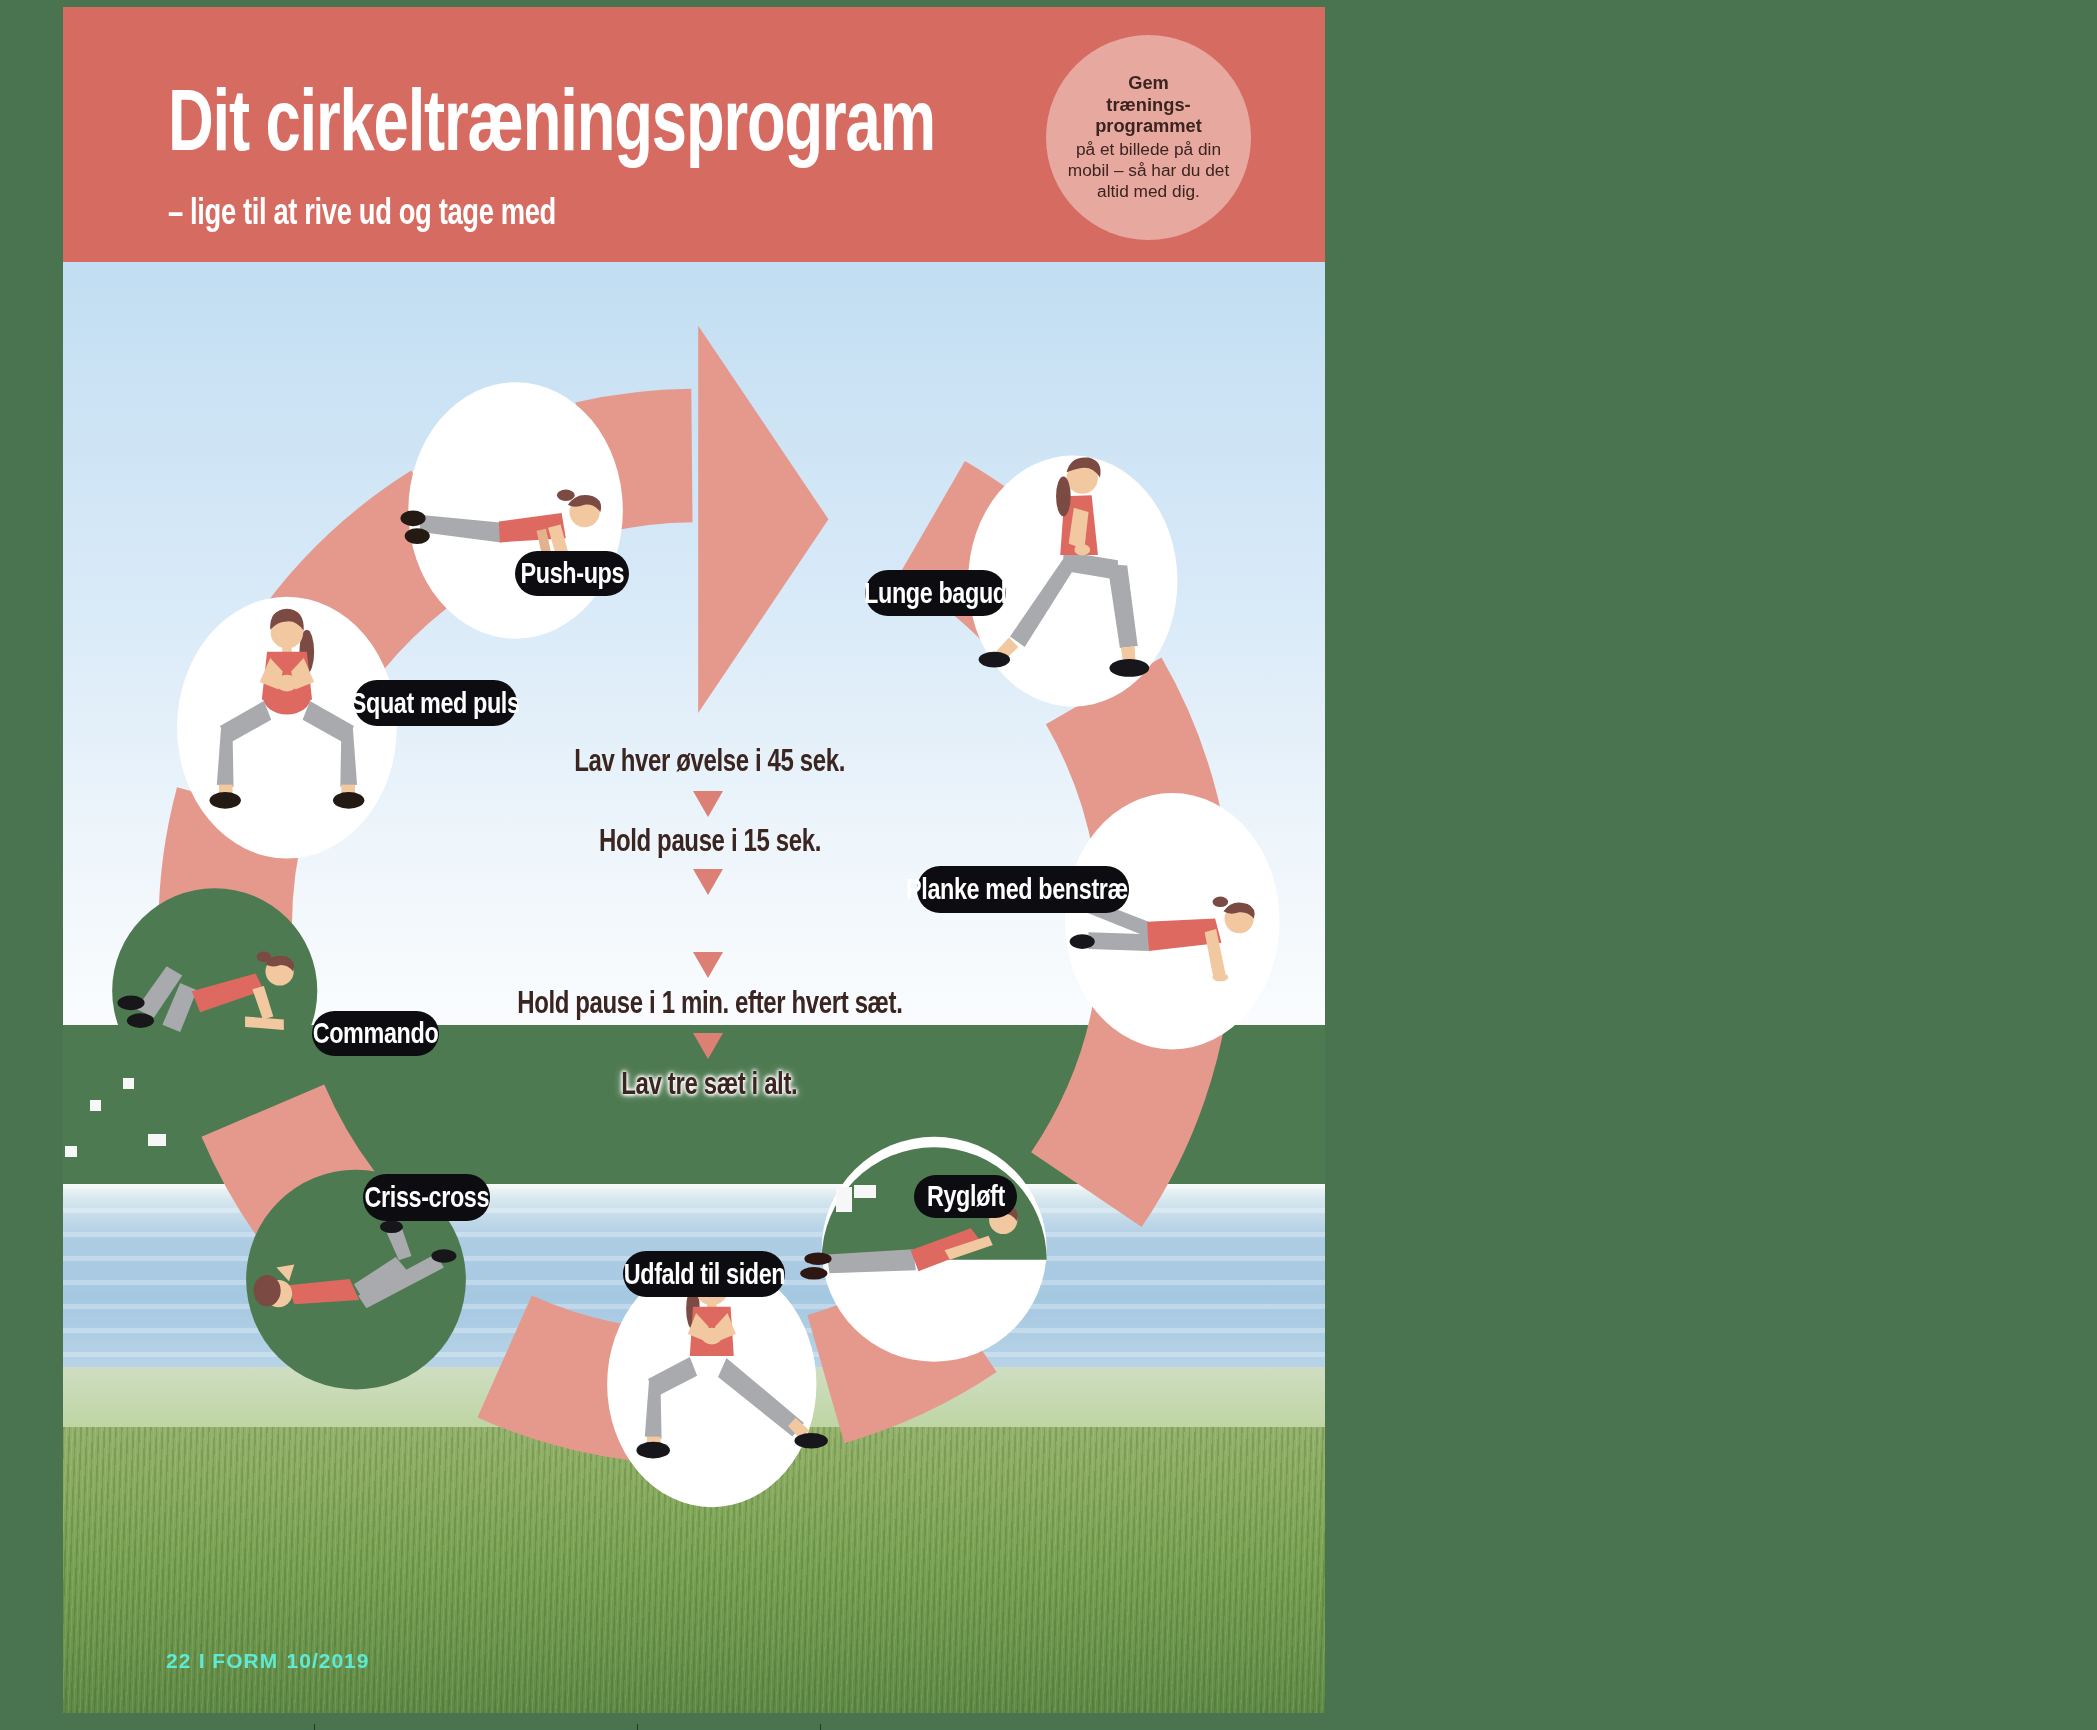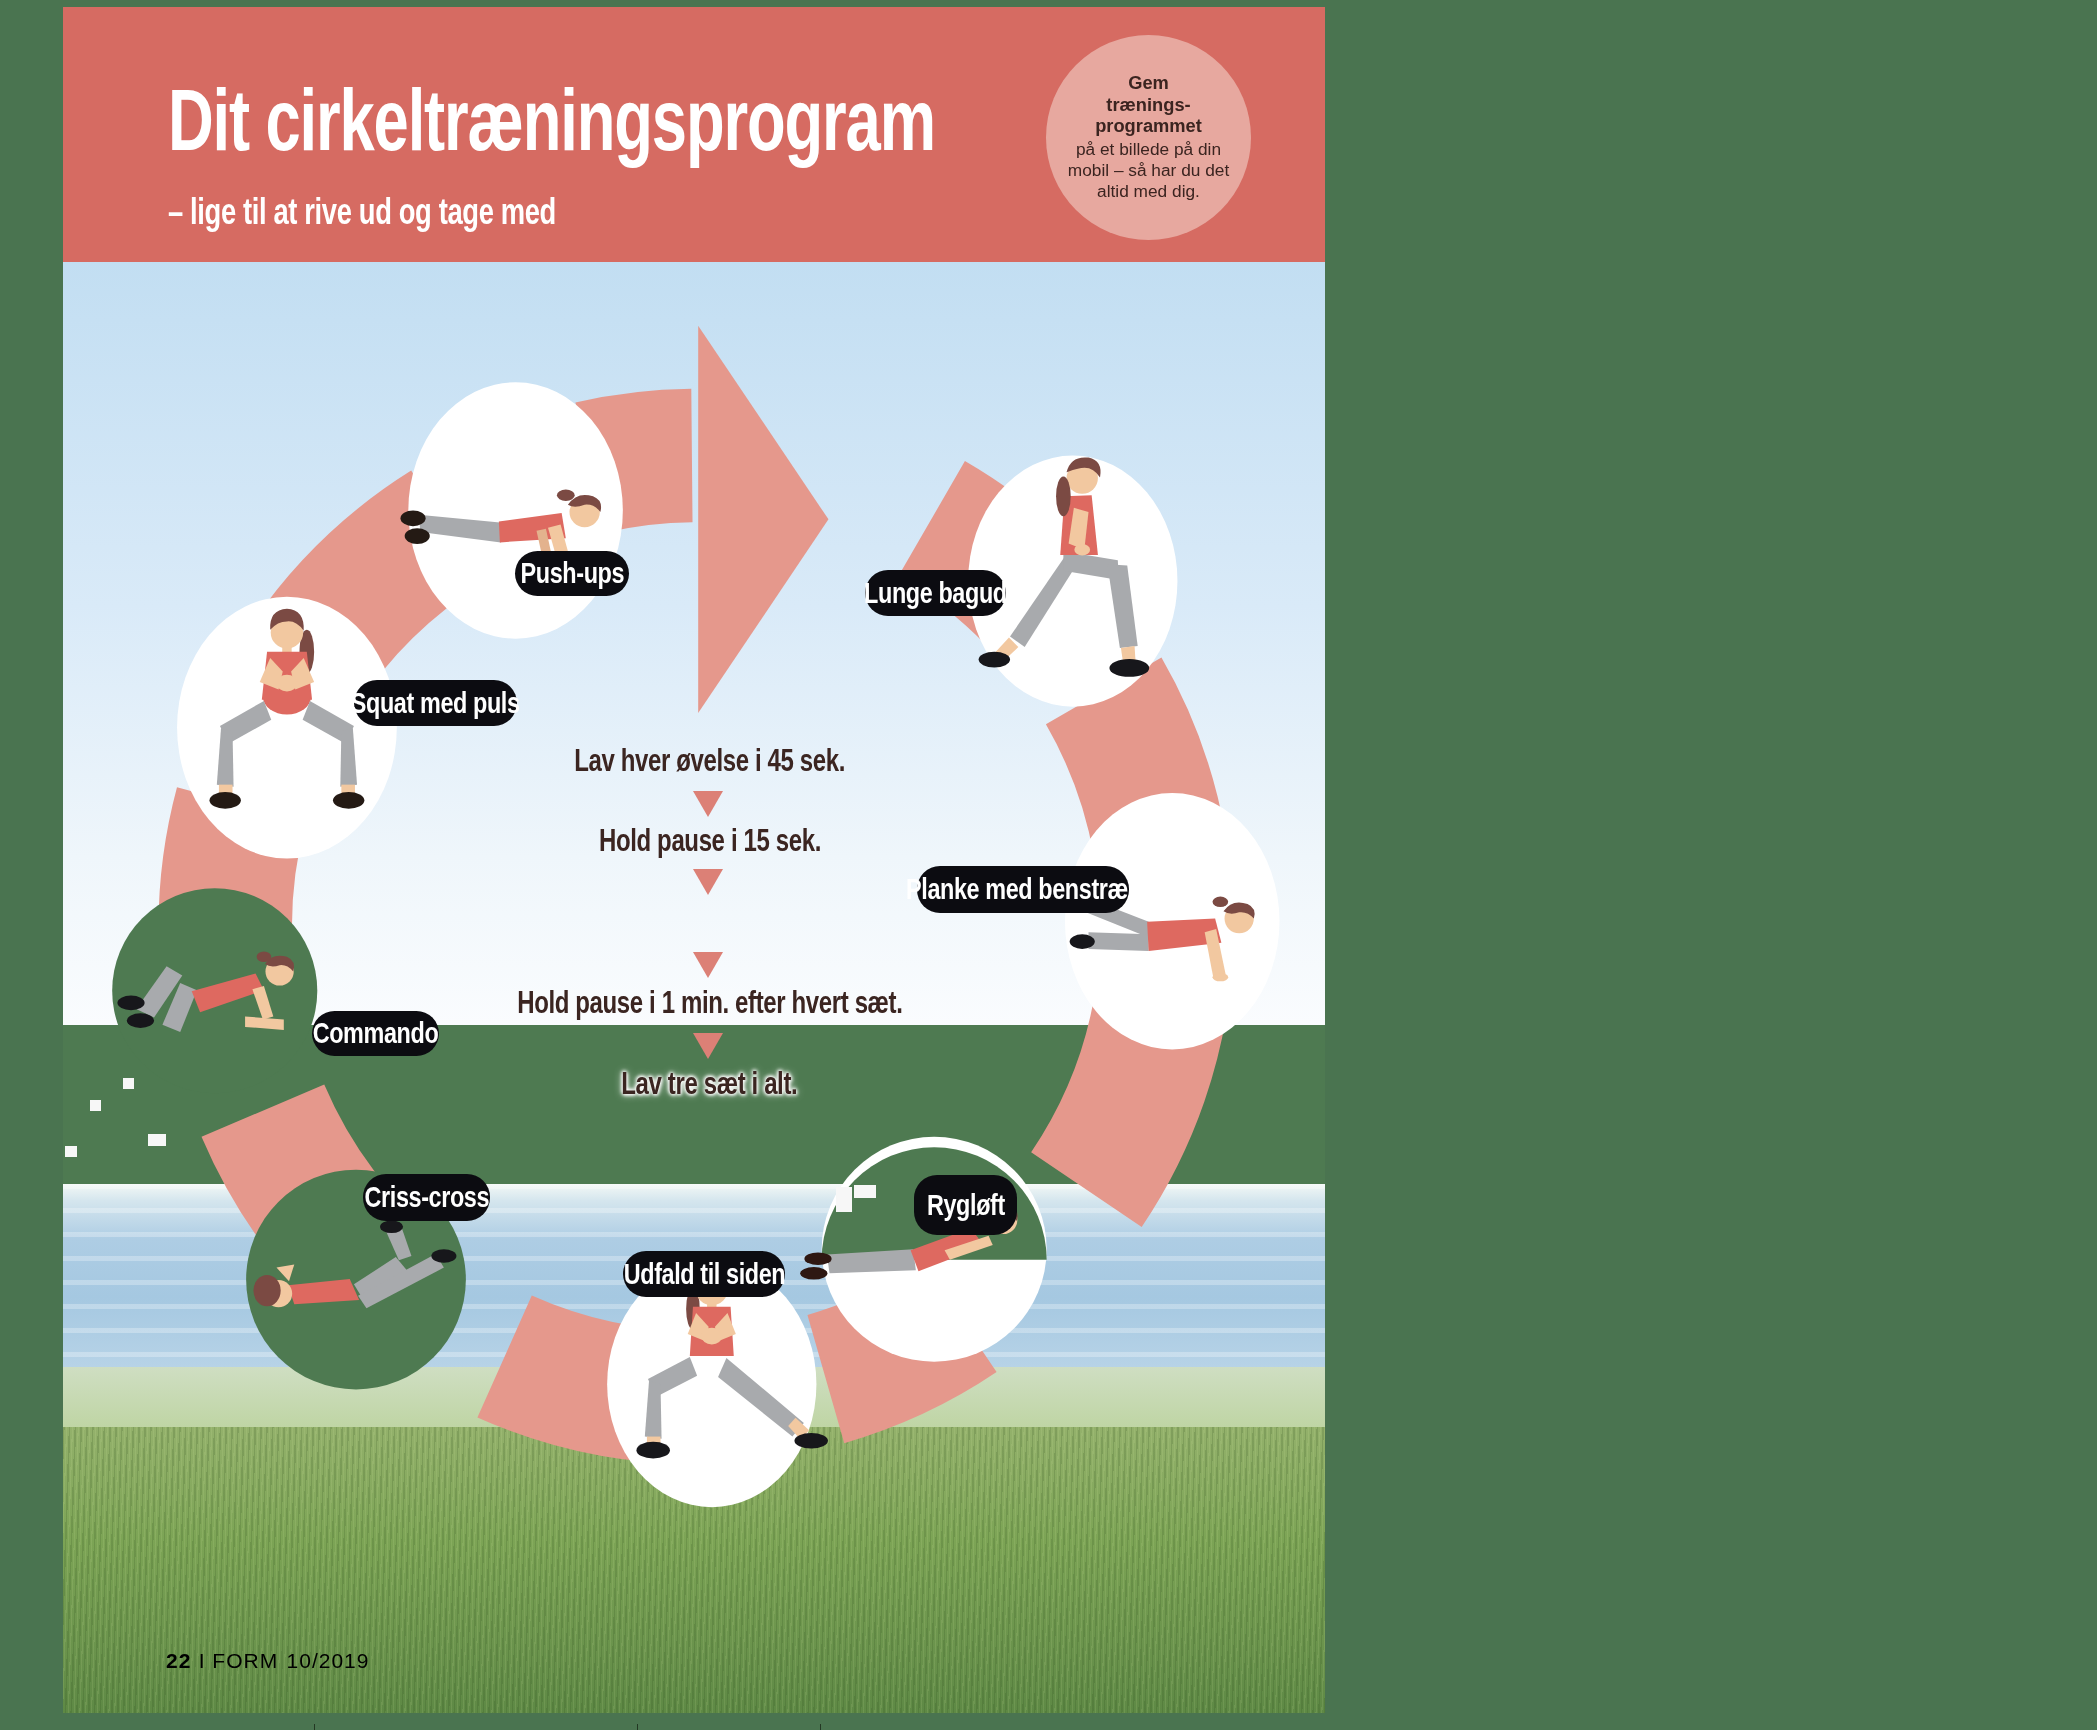--- a/index.html
+++ b/index.html
@@ -45,21 +45,21 @@
   .instr-line{position:absolute;left:411px;width:471px;display:flex;justify-content:center;
         color:#3B2521;font-weight:bold;}
   .instr-line span{font-size:32px;white-space:nowrap;transform:scaleX(.75);letter-spacing:-0.5px;}
   .halo span{text-shadow:0 0 5.2px #fff,0 0 9.4px #fff,1px 1px 4.2px #fff,-1px -1px 4.2px #fff;}
   .tri{position:absolute;left:630px;width:0;height:0;border-left:15.7px solid transparent;
        border-right:15.7px solid transparent;border-top:26px solid #DC8076;}
 
   .artifact{position:absolute;background:#F7F7F7;}
   .cropmark{position:absolute;width:1px;height:6.3px;background:#233823;}
 
-  .footer{position:absolute;left:103px;top:1642px;color:#000000;font-size:21px;letter-spacing:1px;}
+  .footer{position:absolute;left:103px;top:1642px;color:#5eead4;font-size:21px;letter-spacing:1px;font-weight:bold;}
   .footer b{margin-right:7.3px;}
   .footer .mag{margin-right:8.4px;}
 </style>
 </head>
 <body>
 
 <div class="canvas">
   <div class="page">
 
     <div class="layer header-band"></div>
@@ -222,21 +222,21 @@
 
     <div class="pill" style="left:452px;top:544px;width:114px;height:45px;">
         <span>Push-ups</span>
       </div>
     <div class="pill" style="left:802px;top:563px;width:141px;height:46px;">
         <span>Lunge bagud</span>
       </div>
     <div class="pill" style="left:854px;top:859px;width:212px;height:47px;">
         <span>Planke med benstræk</span>
       </div>
-    <div class="pill" style="left:851px;top:1168px;width:103px;height:60px;">
+    <div class="pill" style="left:851px;top:1168px;width:103px;height:43px;">
         <span>Rygløft</span>
       </div>
     <div class="pill" style="left:560px;top:1244px;width:162px;height:46px;">
         <span>Udfald til siden</span>
       </div>
     <div class="pill" style="left:300px;top:1167px;width:127px;height:47px;">
         <span>Criss-cross</span>
       </div>
     <div class="pill" style="left:249px;top:1004px;width:127px;height:45px;">
         <span>Commando</span>

